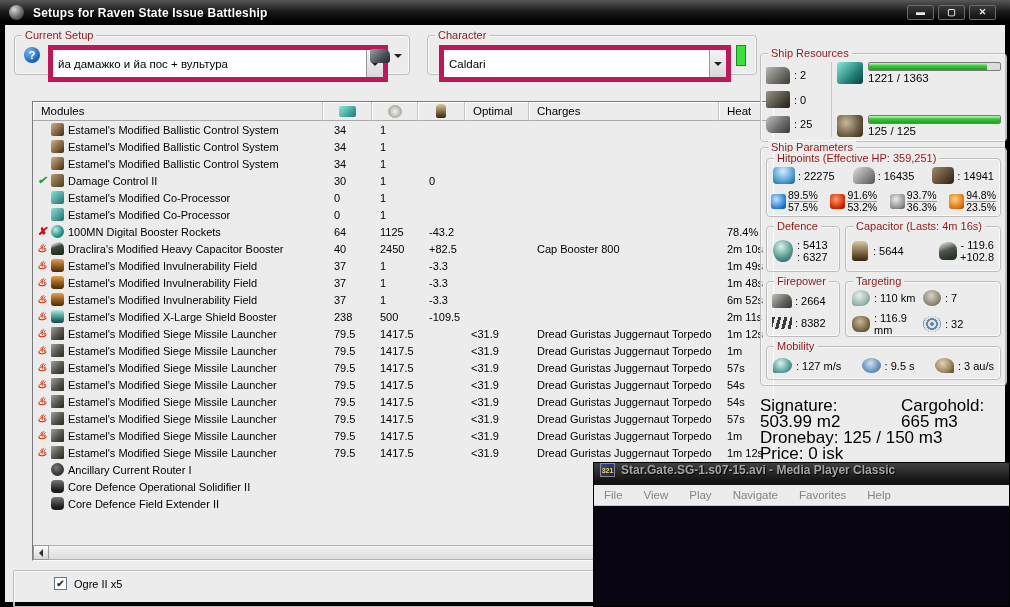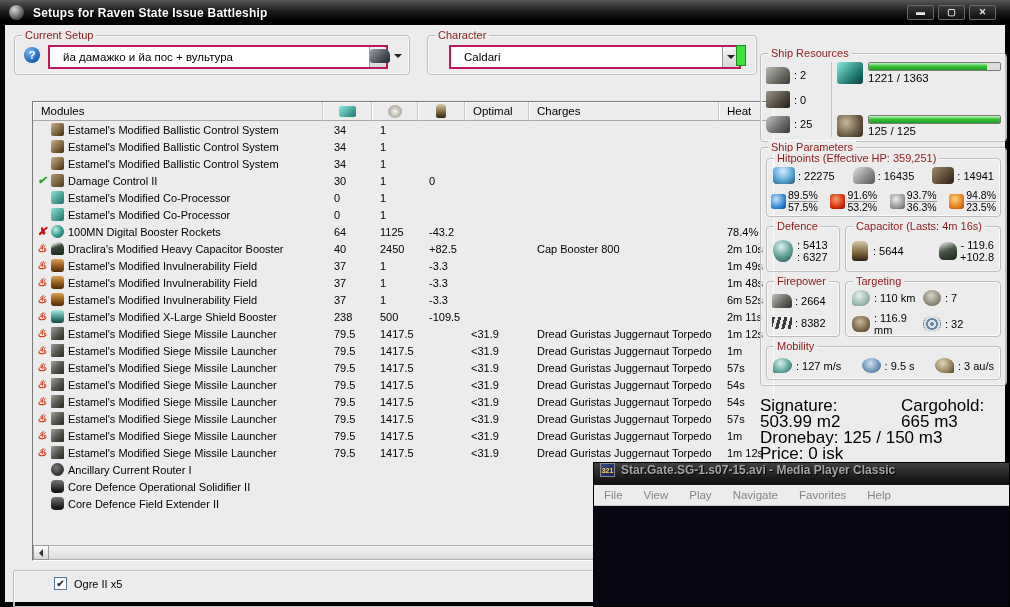--- a/index.html
+++ b/index.html
@@ -24,27 +24,27 @@
   .group { position:relative; border:1px solid #bdbdbd; border-radius:4px;
     box-shadow:inset 0 0 0 1px rgba(255,255,255,.75); }
   .glabel { position:absolute; top:-7px; left:7px; background:#ececec; padding:0 3px; color:#8b1a1a; }
 
   
   .g-setup { position:absolute; left:9px; top:10px; width:396px; height:40px; }
   .g-char  { position:absolute; left:422px; top:10px; width:330px; height:40px; }
   .help-btn { position:absolute; left:9px; top:11px; width:16px; height:16px; border-radius:50%;
     background:radial-gradient(circle at 35% 30%, #7ab8f0, #1a5fb8 70%, #0a3a78); color:#fff; font-weight:bold;
     font-size:11px; text-align:center; line-height:16px; }
-  .combo { position:absolute; height:24px; background:#fff; border:2px solid #be185d; display:flex; align-items:center;padding-left:8px; }
+  .combo { position:absolute; height:37px; background:#fff; border:5px solid #be185d; display:flex; align-items:center; }
   .combo .cval { flex:1; padding-left:5px; font-size:11.5px; white-space:nowrap; overflow:hidden; }
   .combo .carrow { width:17px; height:100%; background:linear-gradient(#f4f4f4,#d8d8d8); border-left:1px solid #999;
     display:flex; align-items:center; justify-content:center; }
   .tri-down { width:0; height:0; border-left:4px solid transparent; border-right:4px solid transparent; border-top:4px solid #222; }
   .setup-combo { left:33px; top:9px; width:340px; }
-  .char-combo { left:21px; top:9px; width:292px;gap:18px; }
+  .char-combo { left:11px; top:9px; width:292px;gap:18px; }
   .shiptools-btn { position:absolute; left:355px; top:10px; width:36px; height:20px; display:flex; align-items:center; gap:4px; }
   .ship-icon { width:20px; height:14px; border-radius:3px 6px 3px 3px;
     background:linear-gradient(135deg,#9aa0a8,#4a5058 60%,#22262c); }
   .char-active { position:absolute; left:308px; top:9px; width:10px; height:21px; background:#3de03d; border:1px solid #1f8a1f; }
 
   
   .mtable { position:absolute; left:8px; top:76px; width:742px; height:460px; background:#ececec;
     border:1px solid; border-color:#7a7a7a #fdfdfd #fdfdfd #7a7a7a;margin-left:19px; }
   .thead { display:flex; height:19px; }
   .hcell { border-right:1px solid #c6c6c6; border-bottom:1px solid #aaa; box-shadow:inset 1px 1px 0 #fff;

